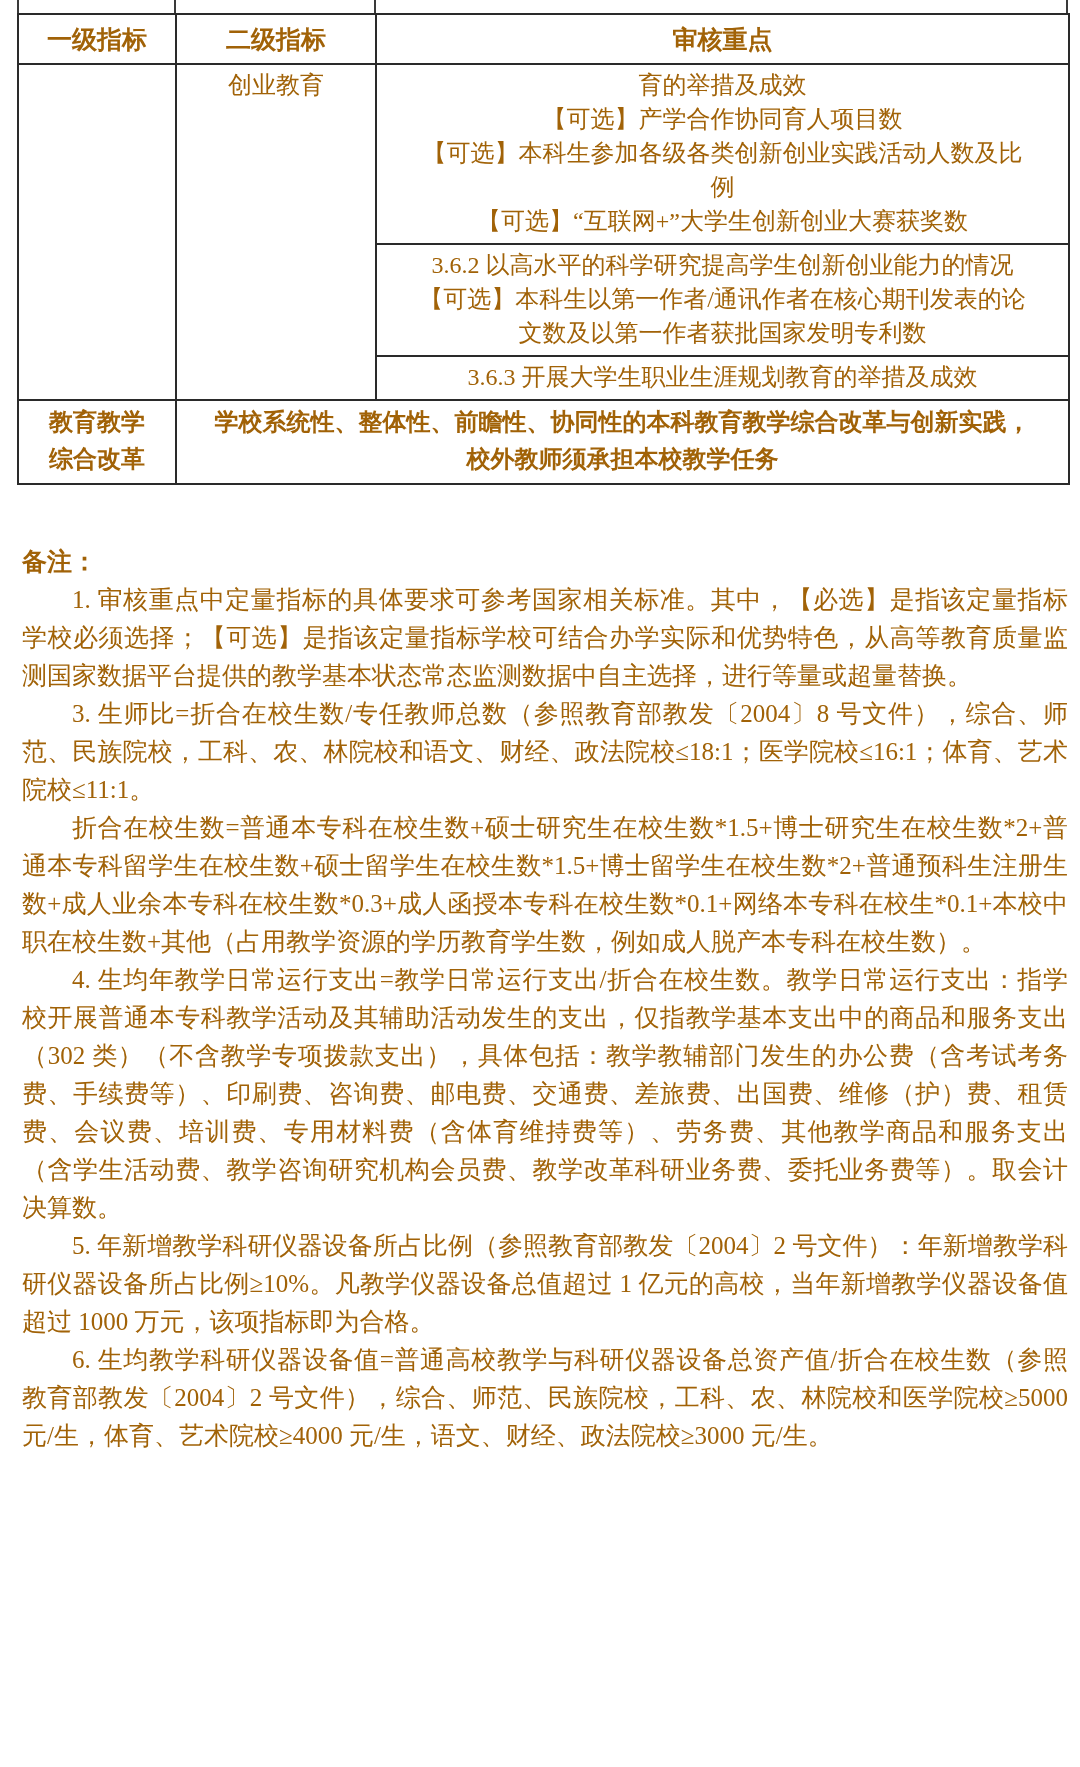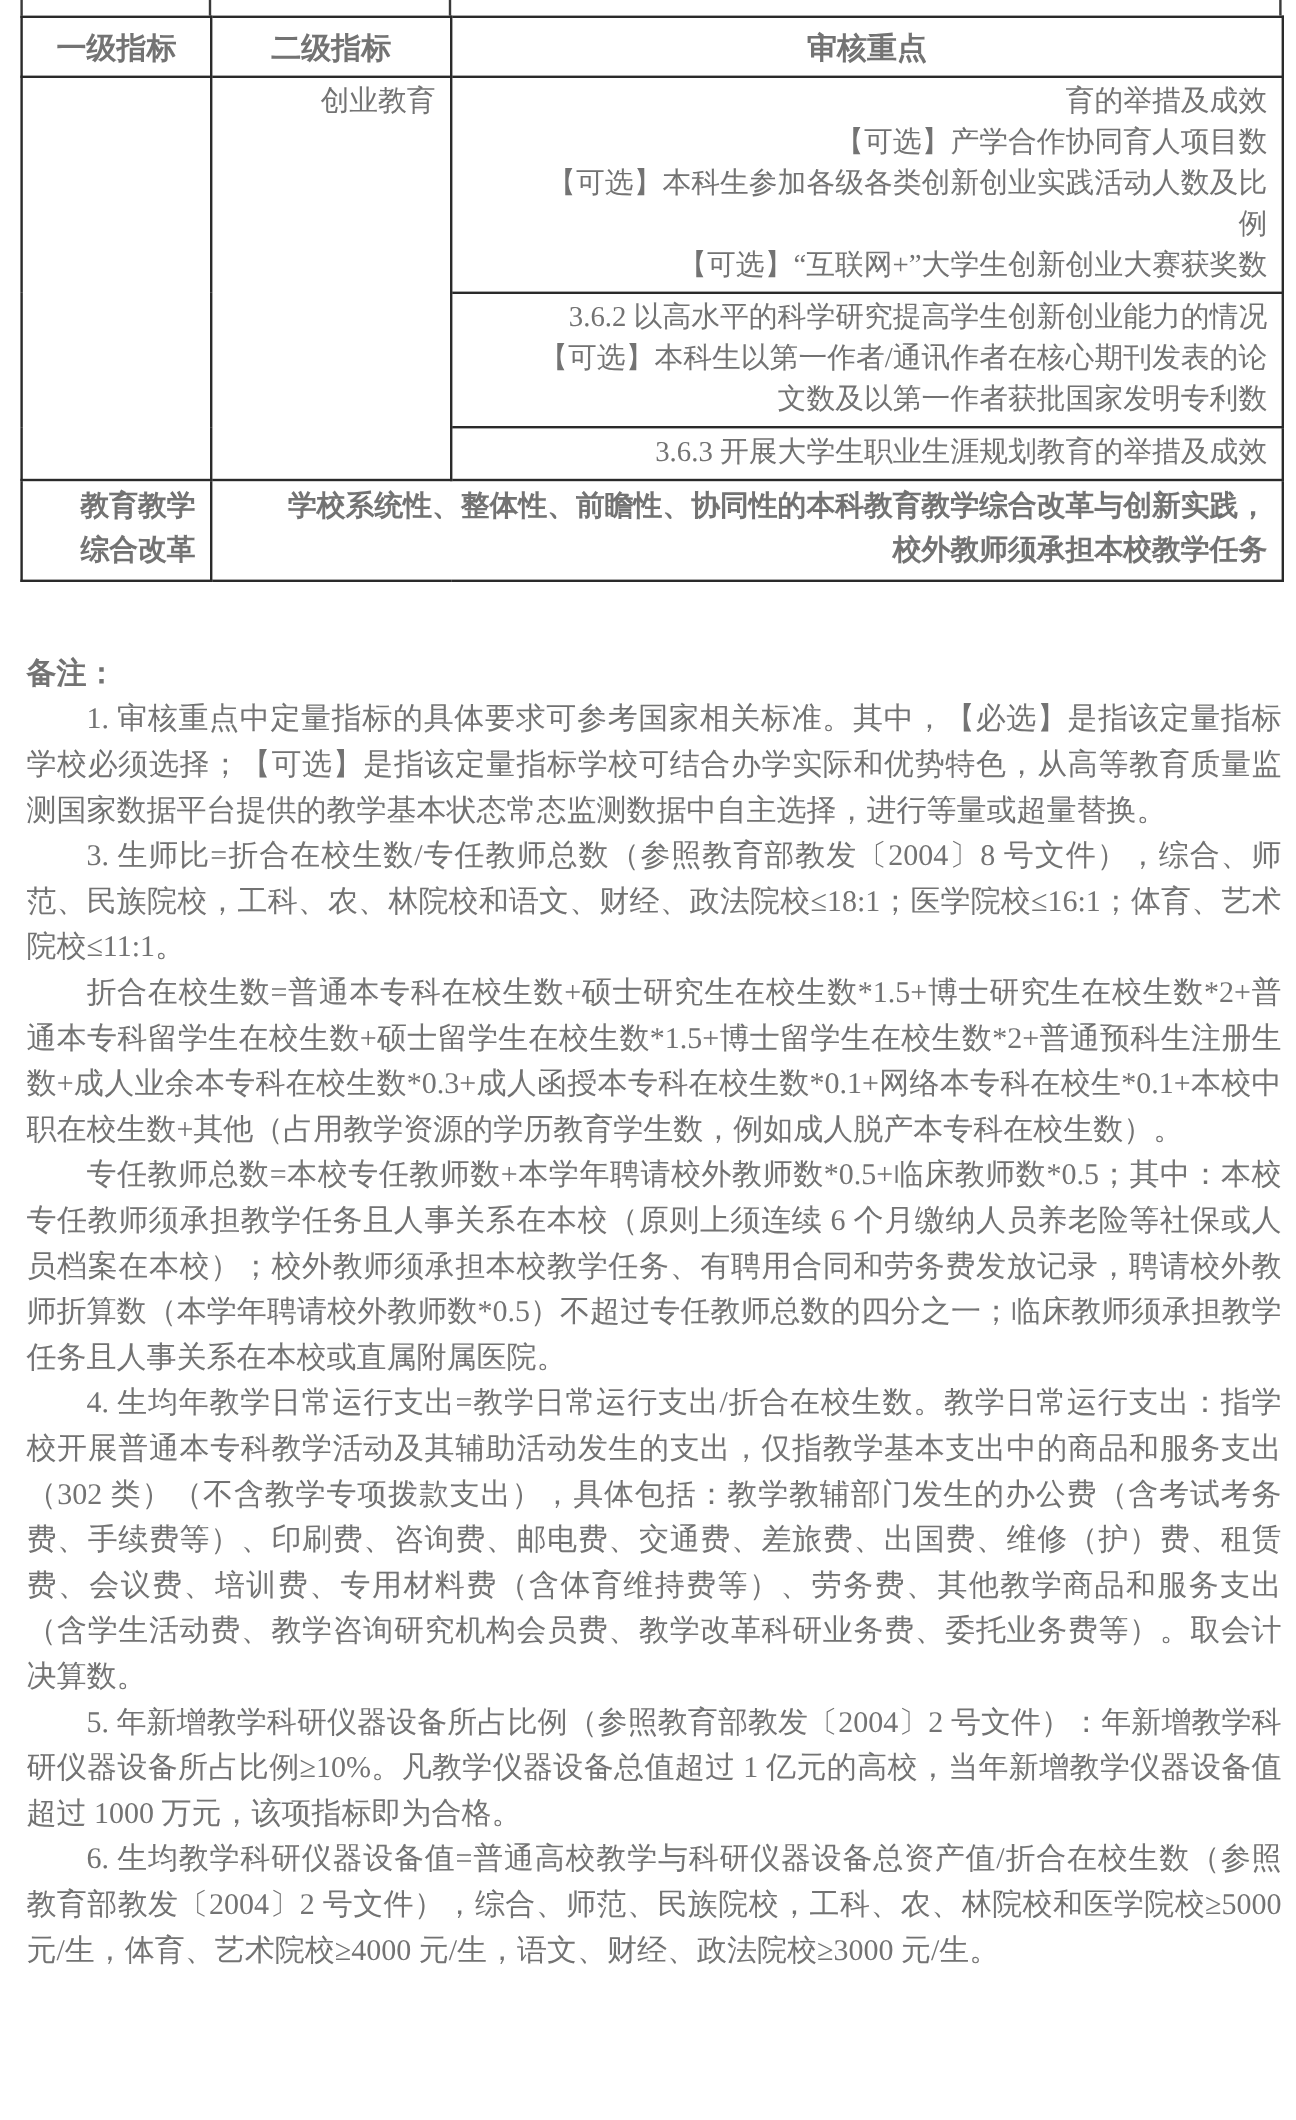--- a/index.html
+++ b/index.html
@@ -2,21 +2,21 @@
 <html><head>
 <meta charset="utf-8">
 <style>
   * { margin: 0; padding: 0; box-sizing: border-box; }
   html, body { background: #ffffff; }
   .page {
     position: relative;
     width: 1080px;
     height: 1767px;
     background: #ffffff;
-    color: #737373;
+    color: #a16207;
     font-family: "Liberation Serif", "DejaVu Serif", serif;
     overflow: hidden;
   }
   
   .tick {
     position: absolute;
     top: 0;
     width: 2px;
     height: 13px;
     background: #3a3a3a;
@@ -41,21 +41,21 @@
     font-weight: bold;
     text-align: center;
     vertical-align: middle;
     padding: 4px 6px;
   }
   .indicator-table td {
     font-size: 24px;
     line-height: 34px;
     padding: 3px 12px 5px 12px;
     white-space: pre-line;
-    text-align: right;
+    text-align: center;
   }
   .col1 { width: 158px; }
   .col2 { width: 200px; }
   .col3 { width: 693px; }
   td.cell-a { height: 176px; }
   td.cell-b { height: 108px; }
   td.cell-c { height: 40px; border-radius: 17px; }
   td.cell-d1, td.cell-d2 { height: 76px; line-height: 37px; font-weight: bold; }
   td.empty-cell { background: #ffffff; }
 
@@ -125,19 +125,18 @@
 校外教师须承担本校教学任务</td>
       </tr>
     </tbody>
   </table>
 
   <div class="notes">
     <p class="notes-title">备注：</p>
     <p class="note-para">1. 审核重点中定量指标的具体要求可参考国家相关标准。其中，【必选】是指该定量指标学校必须选择；【可选】是指该定量指标学校可结合办学实际和优势特色，从高等教育质量监测国家数据平台提供的教学基本状态常态监测数据中自主选择，进行等量或超量替换。</p>
     <p class="note-para">3. 生师比=折合在校生数/专任教师总数（参照教育部教发〔2004〕8 号文件），综合、师范、民族院校，工科、农、林院校和语文、财经、政法院校≤18:1；医学院校≤16:1；体育、艺术院校≤11:1。</p>
     <p class="note-para">折合在校生数=普通本专科在校生数+硕士研究生在校生数*1.5+博士研究生在校生数*2+普通本专科留学生在校生数+硕士留学生在校生数*1.5+博士留学生在校生数*2+普通预科生注册生数+成人业余本专科在校生数*0.3+成人函授本专科在校生数*0.1+网络本专科在校生*0.1+本校中职在校生数+其他（占用教学资源的学历教育学生数，例如成人脱产本专科在校生数）。</p>
-    <p class="note-para">专任教师总数=本校专任教师数+本学年聘请校外教师数*0.5+临床教师数*0.5；其中：本校专任教师须承担教学任务且人事关系在本校（原则上须连续 6 个月缴纳人员养老险等社保或人员档案在本校）；校外教师须承担本校教学任务、有聘用合同和劳务费发放记录，聘请校外教师折算数（本学年聘请校外教师数*0.5）不超过专任教师总数的四分之一；临床教师须承担教学任务且人事关系在本校或直属附属医院。</p>
     <p class="note-para">4. 生均年教学日常运行支出=教学日常运行支出/折合在校生数。教学日常运行支出：指学校开展普通本专科教学活动及其辅助活动发生的支出，仅指教学基本支出中的商品和服务支出（302 类）（不含教学专项拨款支出），具体包括：教学教辅部门发生的办公费（含考试考务费、手续费等）、印刷费、咨询费、邮电费、交通费、差旅费、出国费、维修（护）费、租赁费、会议费、培训费、专用材料费（含体育维持费等）、劳务费、其他教学商品和服务支出（含学生活动费、教学咨询研究机构会员费、教学改革科研业务费、委托业务费等）。取会计决算数。</p>
     <p class="note-para">5. 年新增教学科研仪器设备所占比例（参照教育部教发〔2004〕2 号文件）：年新增教学科研仪器设备所占比例≥10%。凡教学仪器设备总值超过 1 亿元的高校，当年新增教学仪器设备值超过 1000 万元，该项指标即为合格。</p>
     <p class="note-para">6. 生均教学科研仪器设备值=普通高校教学与科研仪器设备总资产值/折合在校生数（参照教育部教发〔2004〕2 号文件），综合、师范、民族院校，工科、农、林院校和医学院校≥5000 元/生，体育、艺术院校≥4000 元/生，语文、财经、政法院校≥3000 元/生。</p>
   </div>
 
 </div>
 
 </body></html>

